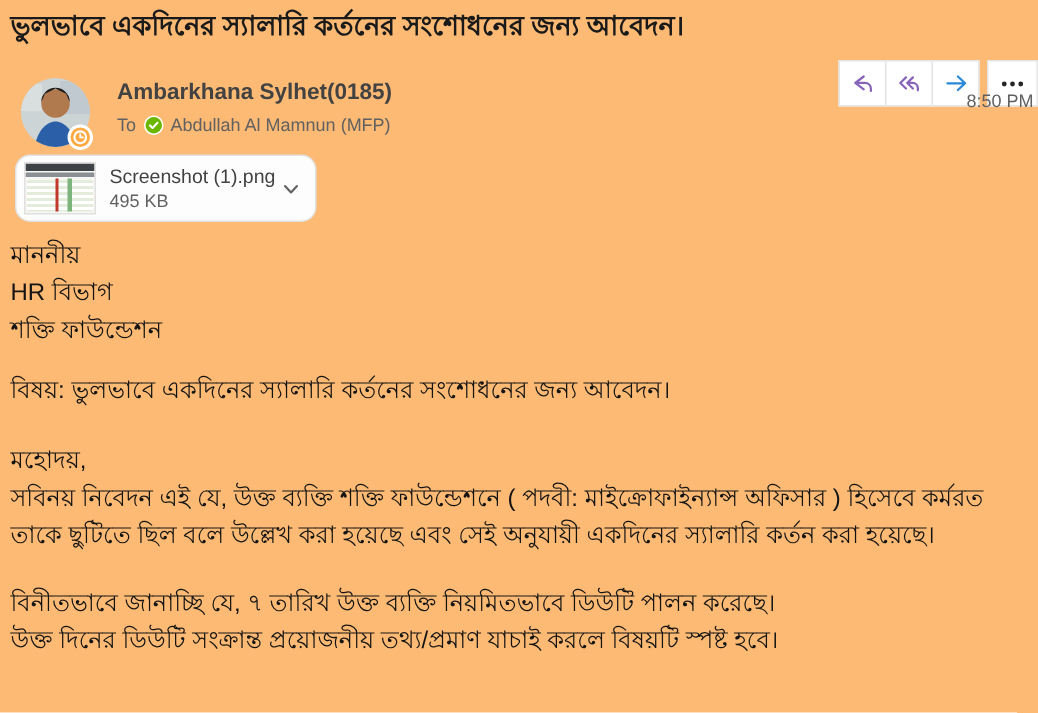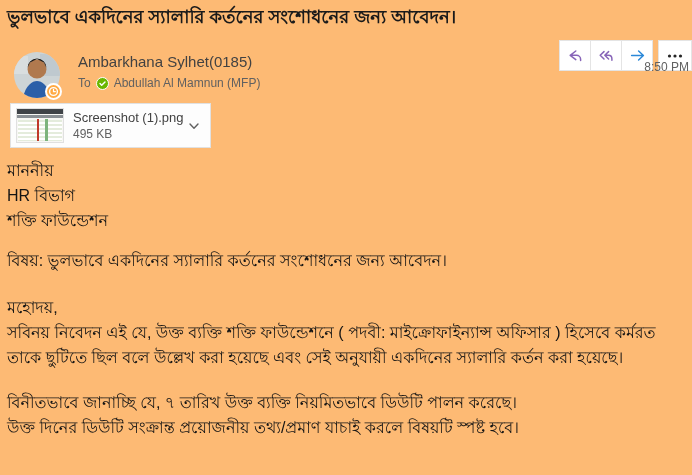--- a/index.html
+++ b/index.html
@@ -17,21 +17,21 @@
     position:absolute; left:14px; top:52px; width:46px; height:46px;
     border-radius:50%; overflow:visible;
   }
   .avatar .photo { width:46px; height:46px; border-radius:50%; overflow:hidden; display:block; }
   .avatar .badge {
     position:absolute; right:-2px; bottom:-2px; width:17px; height:17px;
     background:#ffaa44; border:2px solid #ffffff; border-radius:50%;
     display:flex; align-items:center; justify-content:center;
   }
   .sender-name {
-    position:absolute; left:78px; top:53px; font-size:15px; color:#424242;
+    position:absolute; left:78px; top:53px; font-size:15px; color:#424242;font-weight:bold;
   }
   .to-line {
     position:absolute; left:78px; top:76px; font-size:12px; color:#616161;
     display:flex; align-items:center; gap:5px;
   }
   .presence-check {
     width:13px; height:13px; border-radius:50%; background:#6bb700;
     display:inline-flex; align-items:center; justify-content:center;
     border:1px solid #fff;
   }
@@ -45,21 +45,21 @@
     cursor:pointer;
   }
   .tb-cell.first { margin-left:0; }
   .tb-more { margin-left:5px; width:34px; }
   .time {
     position:absolute; right:3px; top:60px; font-size:12px; color:#616161;
   }
   
   .attachment {
     position:absolute; left:10px; top:103px; width:201px; height:45px;
-    border:1px solid #e1e1e1; background:#fdfdfd; border-radius:0;
+    border:1px solid #e1e1e1; background:#fdfdfd; border-radius:10px;
     display:flex; align-items:center; padding:4px 6px 4px 5px; gap:9px;
   }
   .thumb {
     width:48px; height:35px; border:1px solid #e0e0e0; background:#f7f7f4;
     position:relative; overflow:hidden; flex:0 0 auto;
   }
   .thumb .t-top { height:5px; background:#3f4348; }
   .thumb .t-sub { height:3px; background:#8a8f94; margin-top:1px; }
   .thumb .t-rows {
     position:absolute; left:1px; right:1px; top:11px; bottom:1px;

